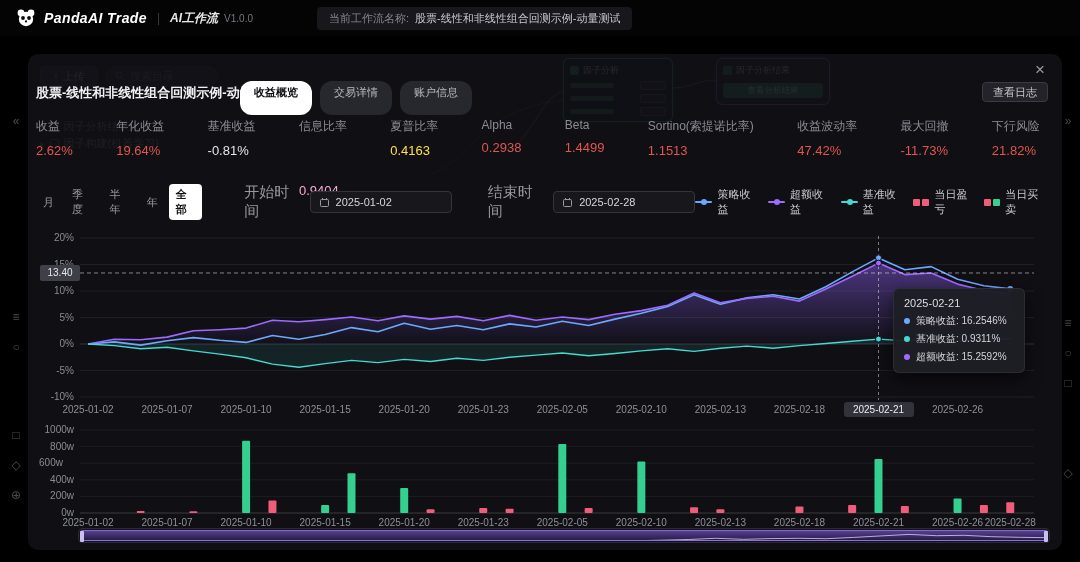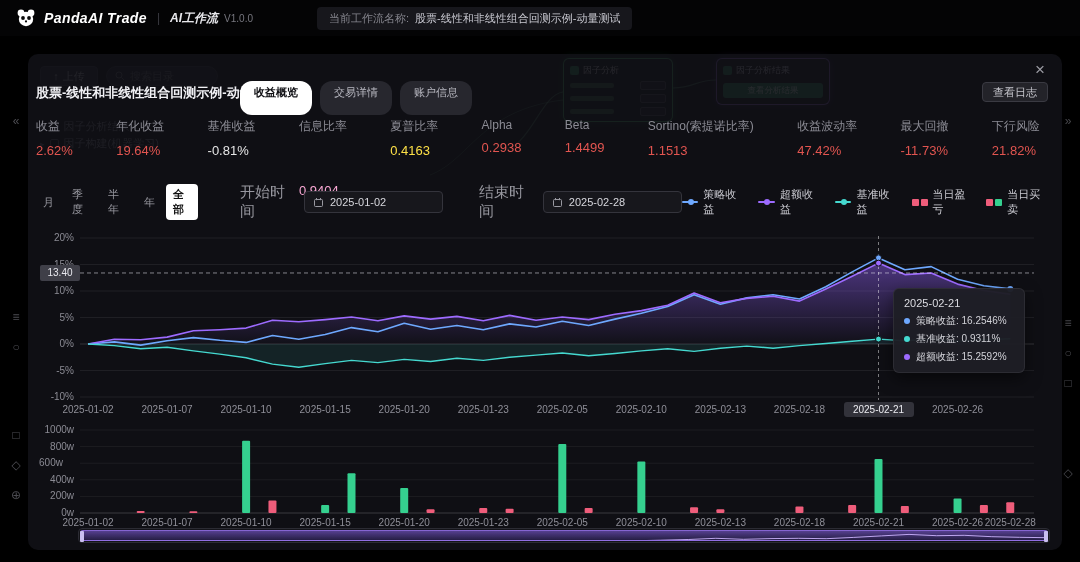--- a/index.html
+++ b/index.html
@@ -54,21 +54,21 @@
 .metric .ml{font-size:12px;color:#8b8b94;white-space:nowrap}
 .metric .mv{margin-top:8px;font-size:13px;font-weight:500}
 .controls{position:absolute;left:8px;right:16px;top:136px;height:24px;display:flex;align-items:center}
 .periods{display:flex;align-items:center;gap:4px}
 .period{font-size:11px;color:#97979f;padding:3px 7px;border-radius:4px;cursor:pointer}
 .period.active{background:#fff;color:#111;font-weight:700}
 .ctl-label{font-size:15px;color:#97979f;margin:0 8px 0 42px}
 .ctl-label.second{margin-left:36px}
 .date-input{width:148px;height:22px;background:#17171c;border:1px solid #34343c;border-radius:4px;display:flex;
   align-items:center;gap:6px;padding:0 8px;font-size:11px;color:#d6d6dc;cursor:pointer}
-.legend{margin-left:auto;display:flex;align-items:flex-end;gap:15px}
+.legend{margin-left:auto;display:flex;align-items:flex-end;gap:9px}
 .lg{display:flex;align-items:center;gap:5px;font-size:11px;color:#c7c7ce;cursor:pointer}
 .sw-line{width:18px;height:2px;border-radius:1px;position:relative}
 .sw-line i{position:absolute;left:6px;top:-2.5px;width:6px;height:6px;border-radius:50%}
 .sw-sq{display:flex;gap:2px}
 .sw-sq i{width:7px;height:7px;border-radius:1px}
 #line-svg{position:absolute;left:52px;top:178px}
 #bar-svg{position:absolute;left:52px;top:372px}
 .ylab{position:absolute;left:0;width:46px;text-align:right;font-size:10px;color:#8b8b94}
 #line-xlabels{position:absolute;left:0;top:348px;width:100%;height:18px}
 #bar-xlabels{position:absolute;left:0;top:461px;width:100%;height:14px}

